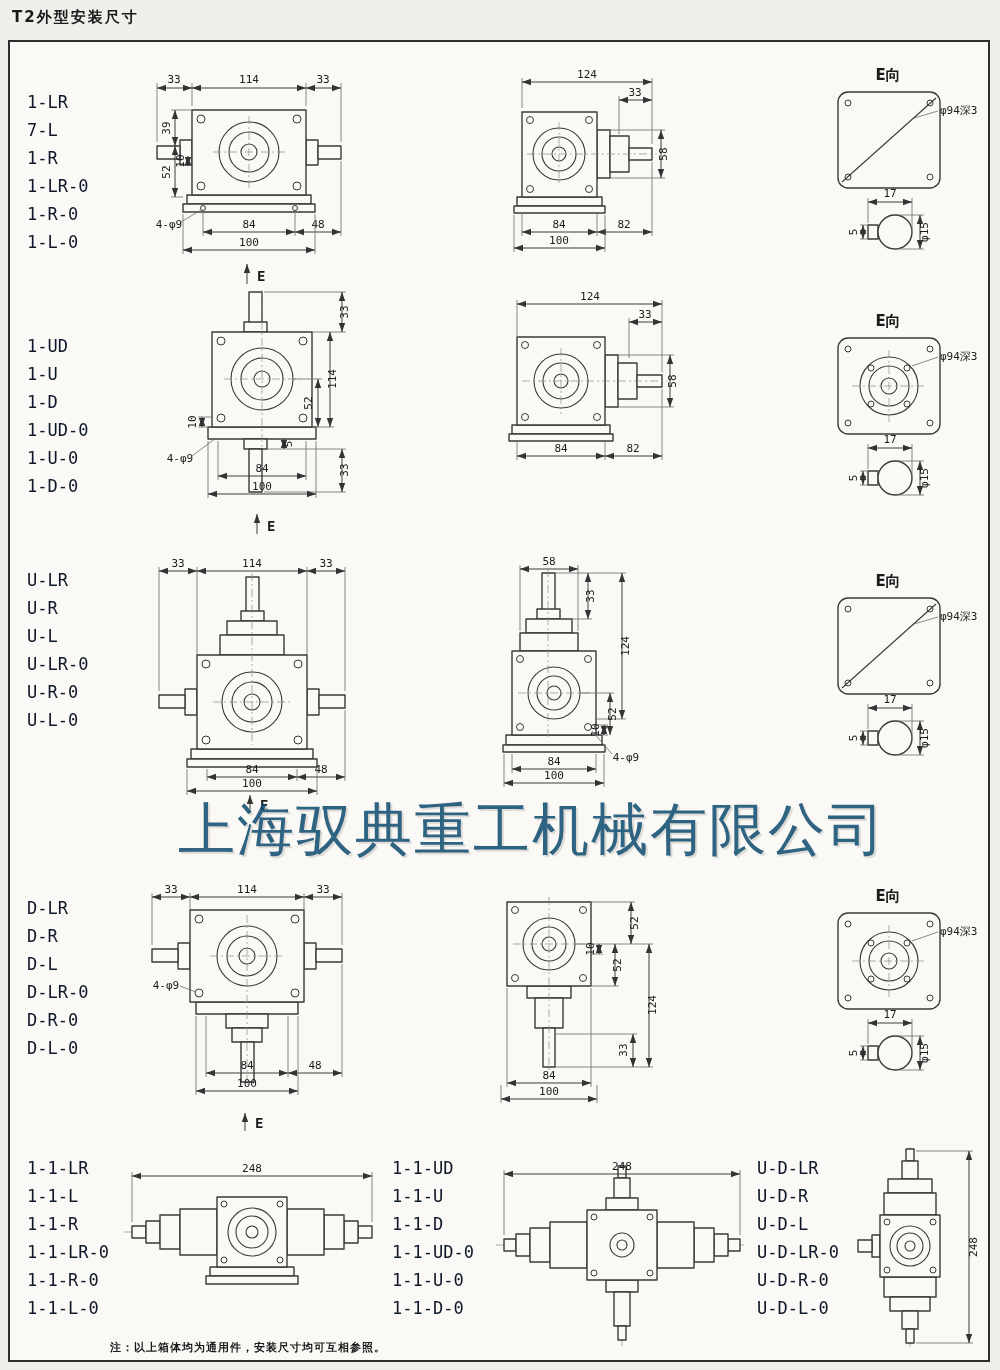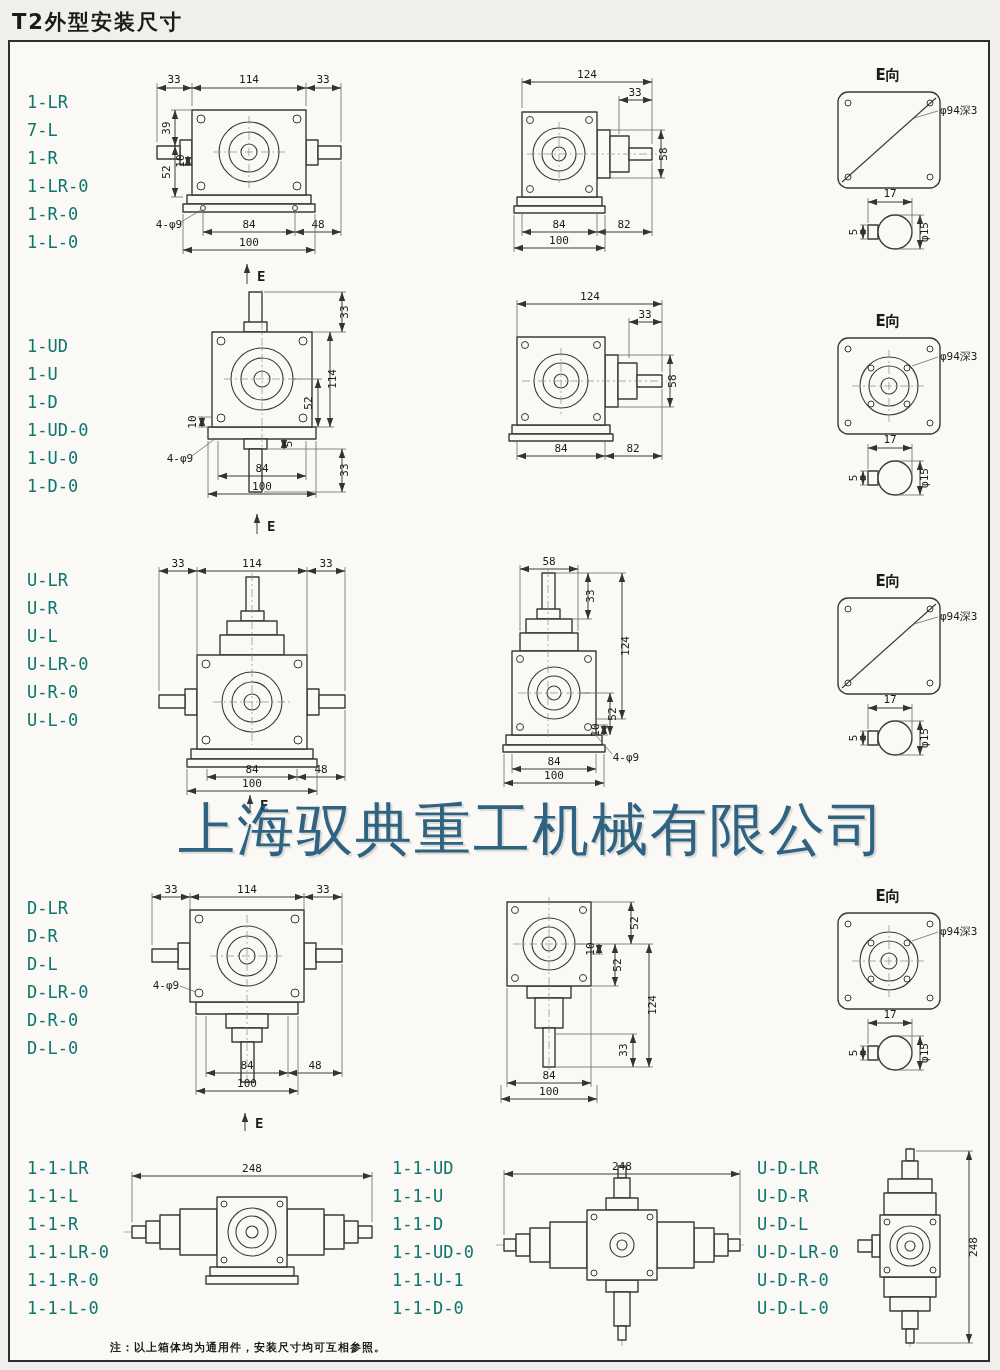--- a/index.html
+++ b/index.html
@@ -1,20 +1,20 @@
 <!DOCTYPE html>
 <html><head>
 <meta charset="utf-8">
 <style>
  *{margin:0;padding:0;box-sizing:border-box}
  html,body{width:1000px;height:1370px}
  body{background:#f1efec;font-family:"DejaVu Sans",sans-serif;position:relative;color:#1b1b1b}
- .page-title{position:absolute;left:12px;top:8px;font-size:21px;font-weight:bold;letter-spacing:2px}
+ .page-title{position:absolute;left:12px;top:8px;font-size:15px;font-weight:bold;letter-spacing:2px}
  .frame{position:absolute;left:8px;top:40px;width:982px;height:1322px;border:2px solid #2e2e2e;background:#faf9f6}
- .labels{position:absolute;font-family:"DejaVu Sans Mono","Liberation Mono",monospace;font-size:17px;line-height:28px;color:#0f766e}
+ .labels{position:absolute;font-family:"DejaVu Sans Mono","Liberation Mono",monospace;font-size:17px;line-height:28px;color:#0f172a}
  .labels div{white-space:pre}
  svg{position:absolute;overflow:visible}
  svg text{font-family:"DejaVu Sans Mono","Liberation Mono",monospace;font-size:11px;fill:#1b1b1b}
  .ol{fill:#faf9f6;stroke:#3a3a3a;stroke-width:1.4;stroke-linejoin:round}
  .thin{fill:none;stroke:#3a3a3a;stroke-width:1.1}
  .dim{stroke:#3d3d3d;stroke-width:1;fill:none}
  .ext{stroke:#6a6a6a;stroke-width:.8;fill:none}
  .cl{stroke:#8a8a8a;stroke-width:.7;stroke-dasharray:8 3 2 3;fill:none}
  .bolt{fill:#faf9f6;stroke:#3a3a3a;stroke-width:1}
  .et{font-size:15px;font-weight:bold;font-family:"DejaVu Sans",sans-serif}
@@ -668,21 +668,21 @@
   <line class="dim" x1="10" y1="12" x2="250" y2="12" marker-start="url(#arr)" marker-end="url(#arr)"></line>
   <text x="130" y="8" text-anchor="middle">248</text>
  </g>
 </svg>
 
 <div class="labels" style="left:382px;top:1112px">
  <div>1-1-UD</div>
  <div>1-1-U</div>
  <div>1-1-D</div>
  <div>1-1-UD-0</div>
- <div>1-1-U-1</div>
+ <div>1-1-U-0</div>
  <div>1-1-D-0</div>
 </div>
 
 <svg style="left:482px;top:1120px" width="255" height="192">
  <g>
   <line class="cl" x1="4" y1="83" x2="252" y2="83"></line>
         <line class="cl" x1="130" y1="0" x2="130" y2="184"></line>
   <rect class="ol" x="126" y="4" width="8" height="12"></rect>
         <rect class="ol" x="122" y="16" width="16" height="20"></rect>
         <rect class="ol" x="114" y="36" width="32" height="12"></rect>

